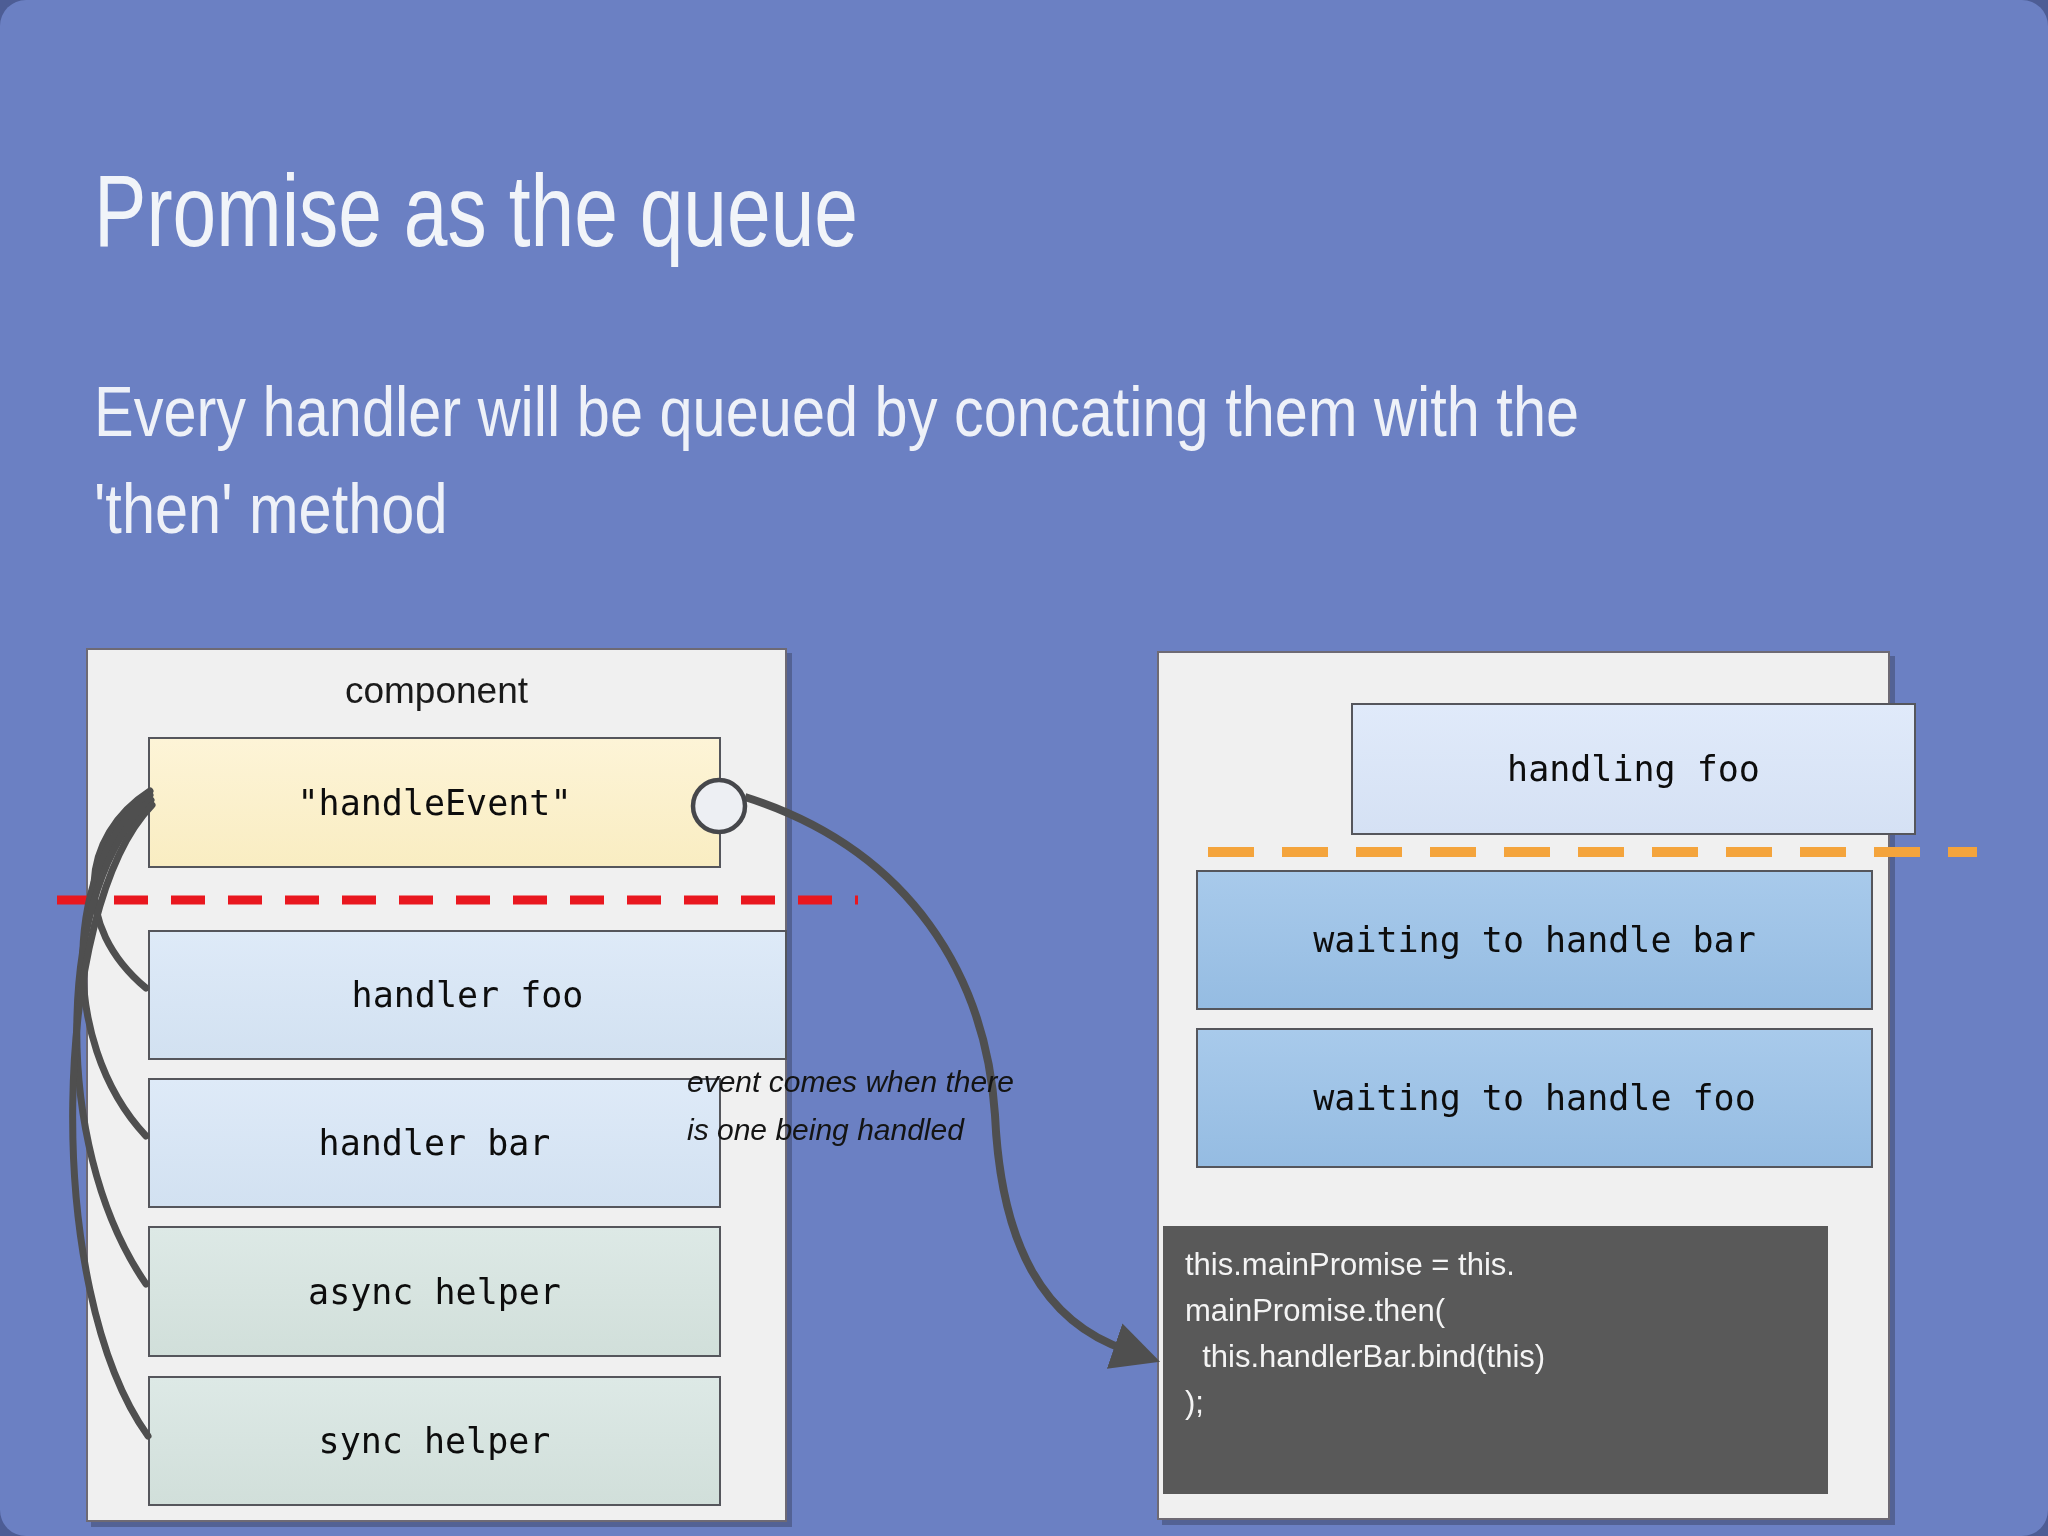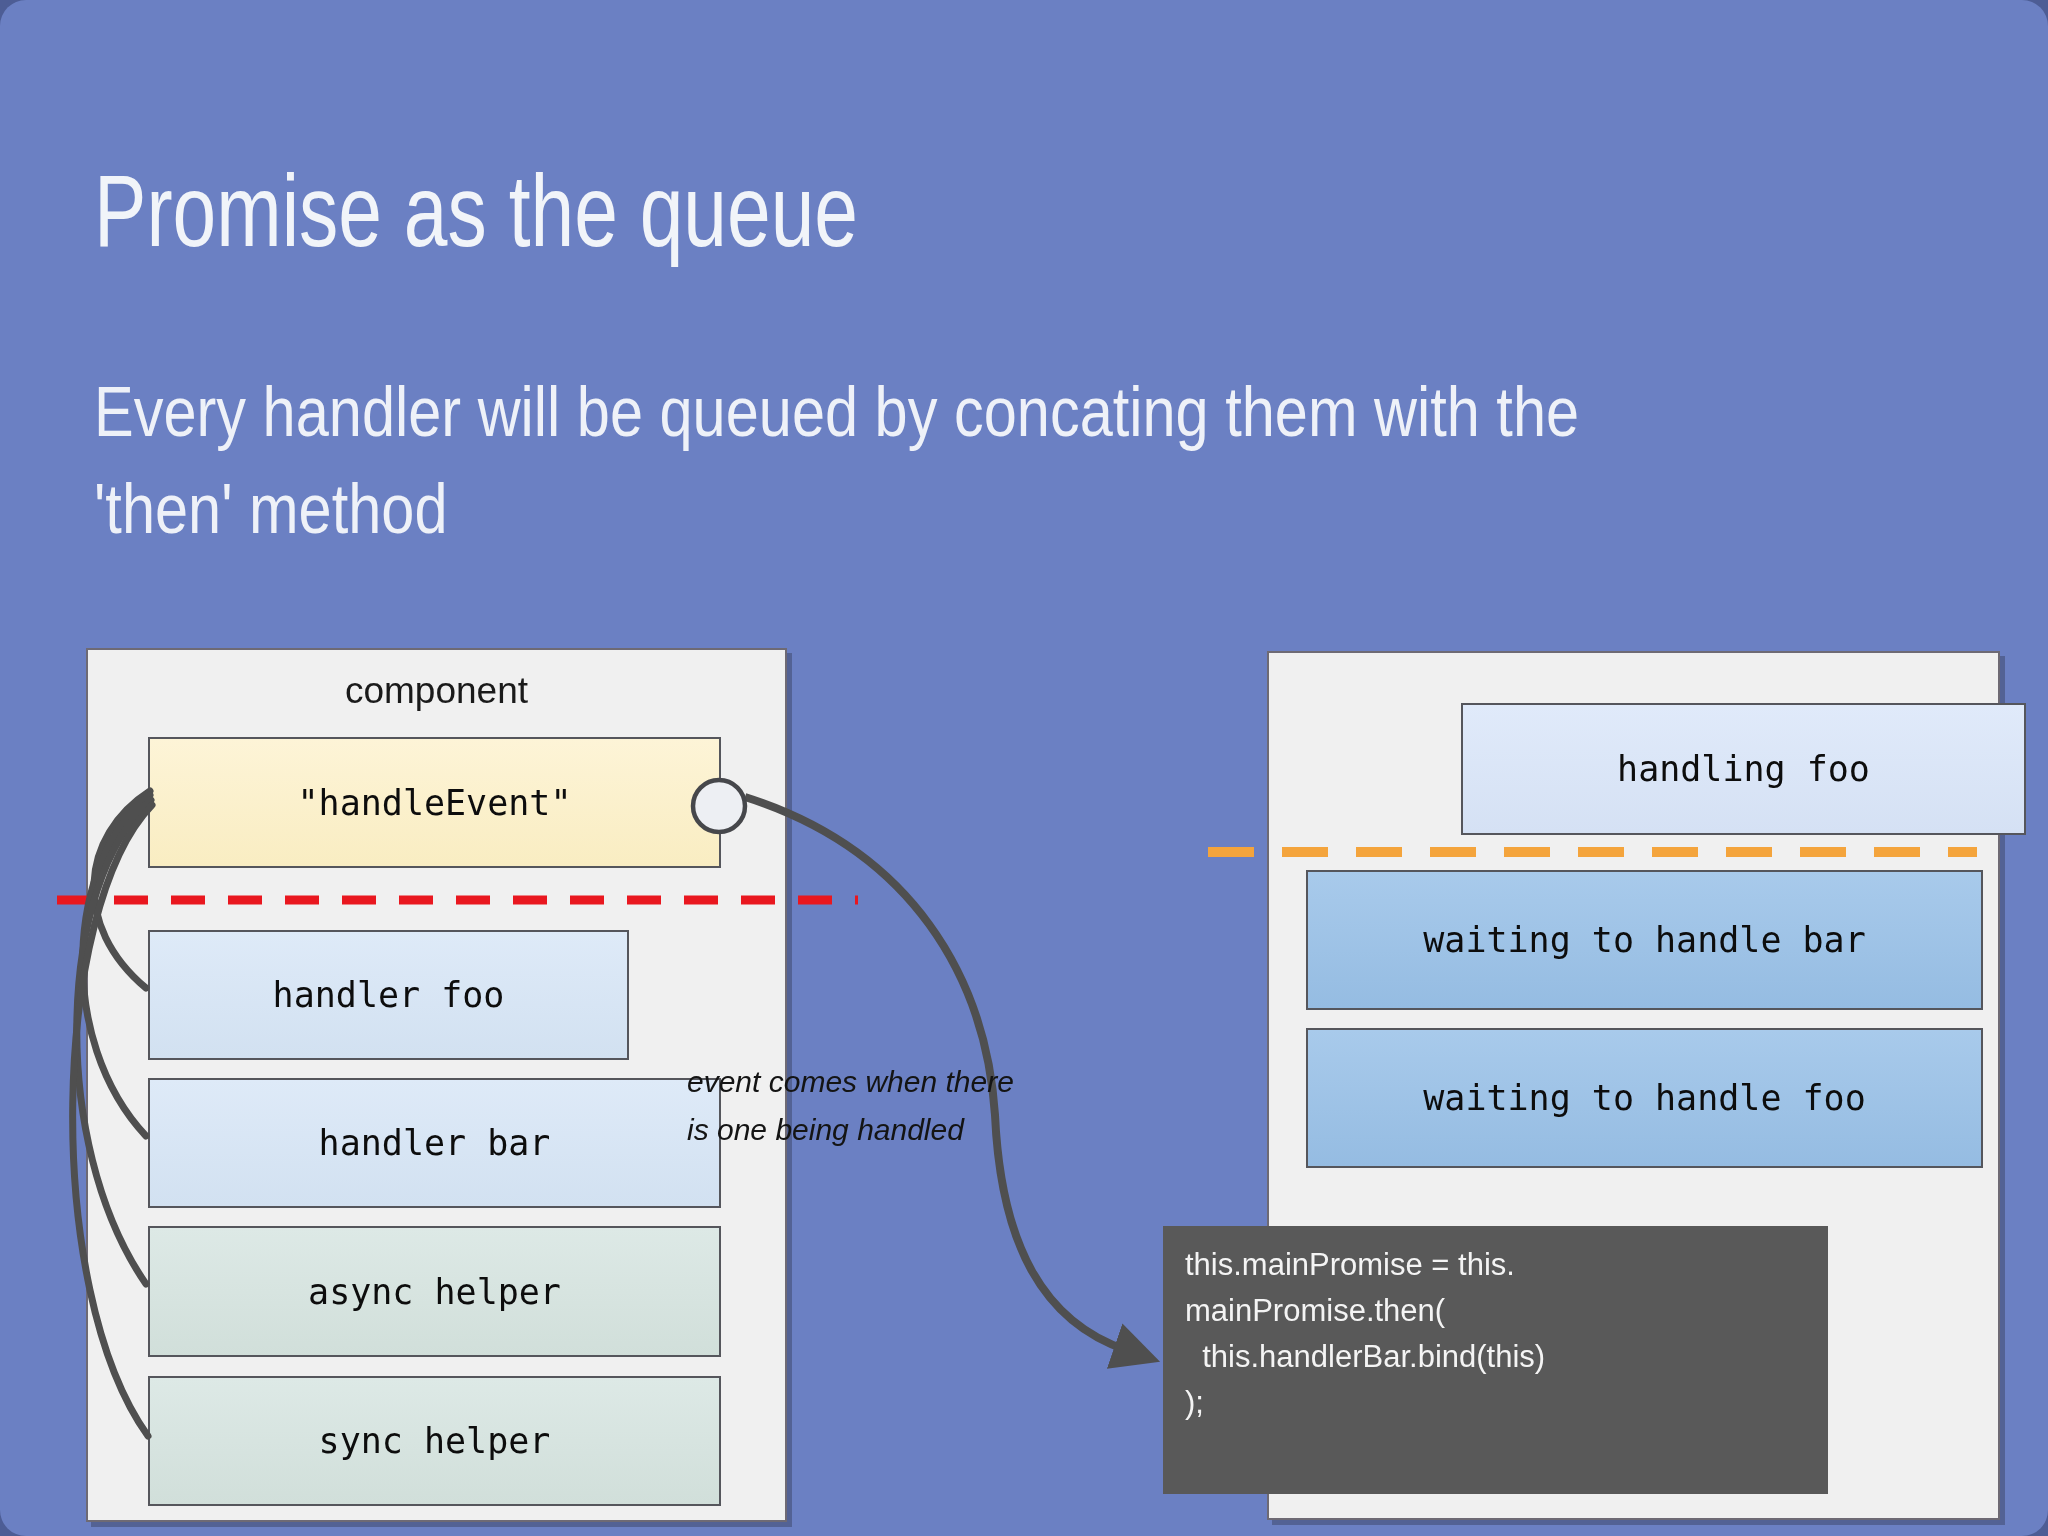--- a/index.html
+++ b/index.html
@@ -23,35 +23,35 @@
     transform:scaleX(.85); transform-origin:0 0;
   }
   .subtitle span { display:block; }
   
   .panel {
     position:absolute; background:#f0f0f0;
     border:2px solid #6e6a74; box-sizing:border-box;
     box-shadow:5px 5px 0 rgba(48,52,78,.40);
   }
   .panel-left  { left:86px;  top:648px; width:701px; height:874px; }
-  .panel-right { left:1267px; top:651px; width:733px; height:869px; }
+  .panel-right { left:1157px; top:651px; width:733px; height:869px; }
   .panel-label {
     position:absolute; top:20px; left:0; width:100%;
     text-align:center; font-size:37px; color:#1a1a1a;
   }
   
   .box {
     position:absolute; border:2px solid #55565c; box-sizing:border-box;
     display:flex; align-items:center; justify-content:center;
     font-family:"DejaVu Sans Mono", monospace;
     font-size:35px; color:#0d0d0d; white-space:pre;
   }
   .event-box   { left:60px; top:87px;  width:573px; height:131px;
                  background:linear-gradient(#fdf4d7,#f9edc2); }
-  .handler-1   { left:60px; top:280px; width:481px; height:130px;
+  .handler-1   { left:60px; top:280px; width:639px; height:130px;
                  background:linear-gradient(#deeaf8,#d2e1f1); }
   .handler-2   { left:60px; top:428px; width:573px; height:130px;
                  background:linear-gradient(#deeaf8,#d2e1f1); }
   .helper-1    { left:60px; top:576px; width:573px; height:131px;
                  background:linear-gradient(#dde9e6,#d1dfda); }
   .helper-2    { left:60px; top:726px; width:573px; height:130px;
                  background:linear-gradient(#dde9e6,#d1dfda); }
   .current-box { left:192px; top:50px; width:565px; height:132px;
                  background:linear-gradient(#e0eafa,#d5e1f4); }
   .queued-1    { left:37px; top:217px; width:677px; height:140px;

